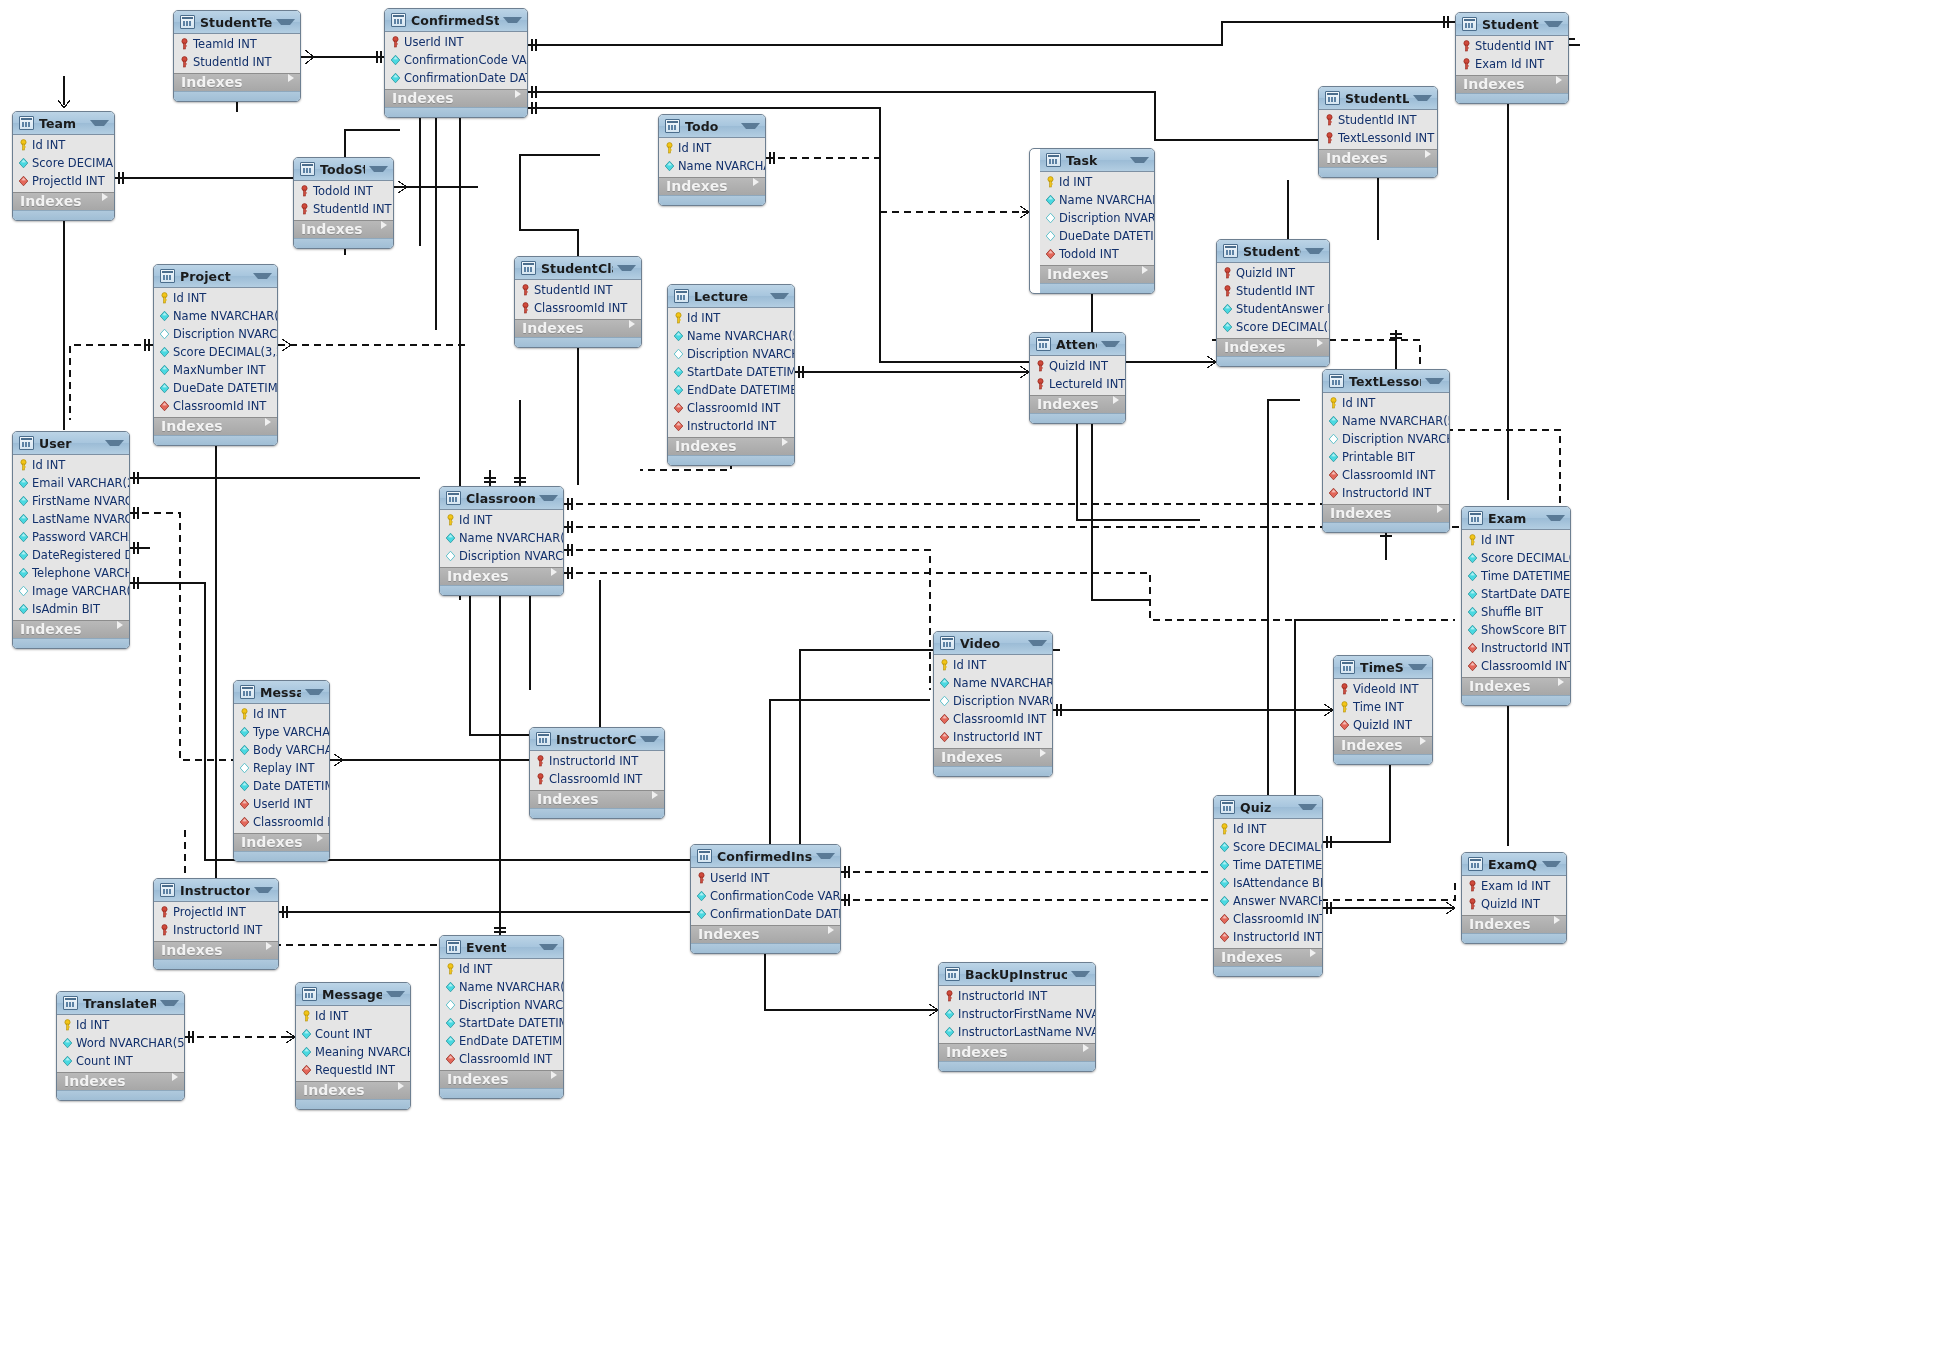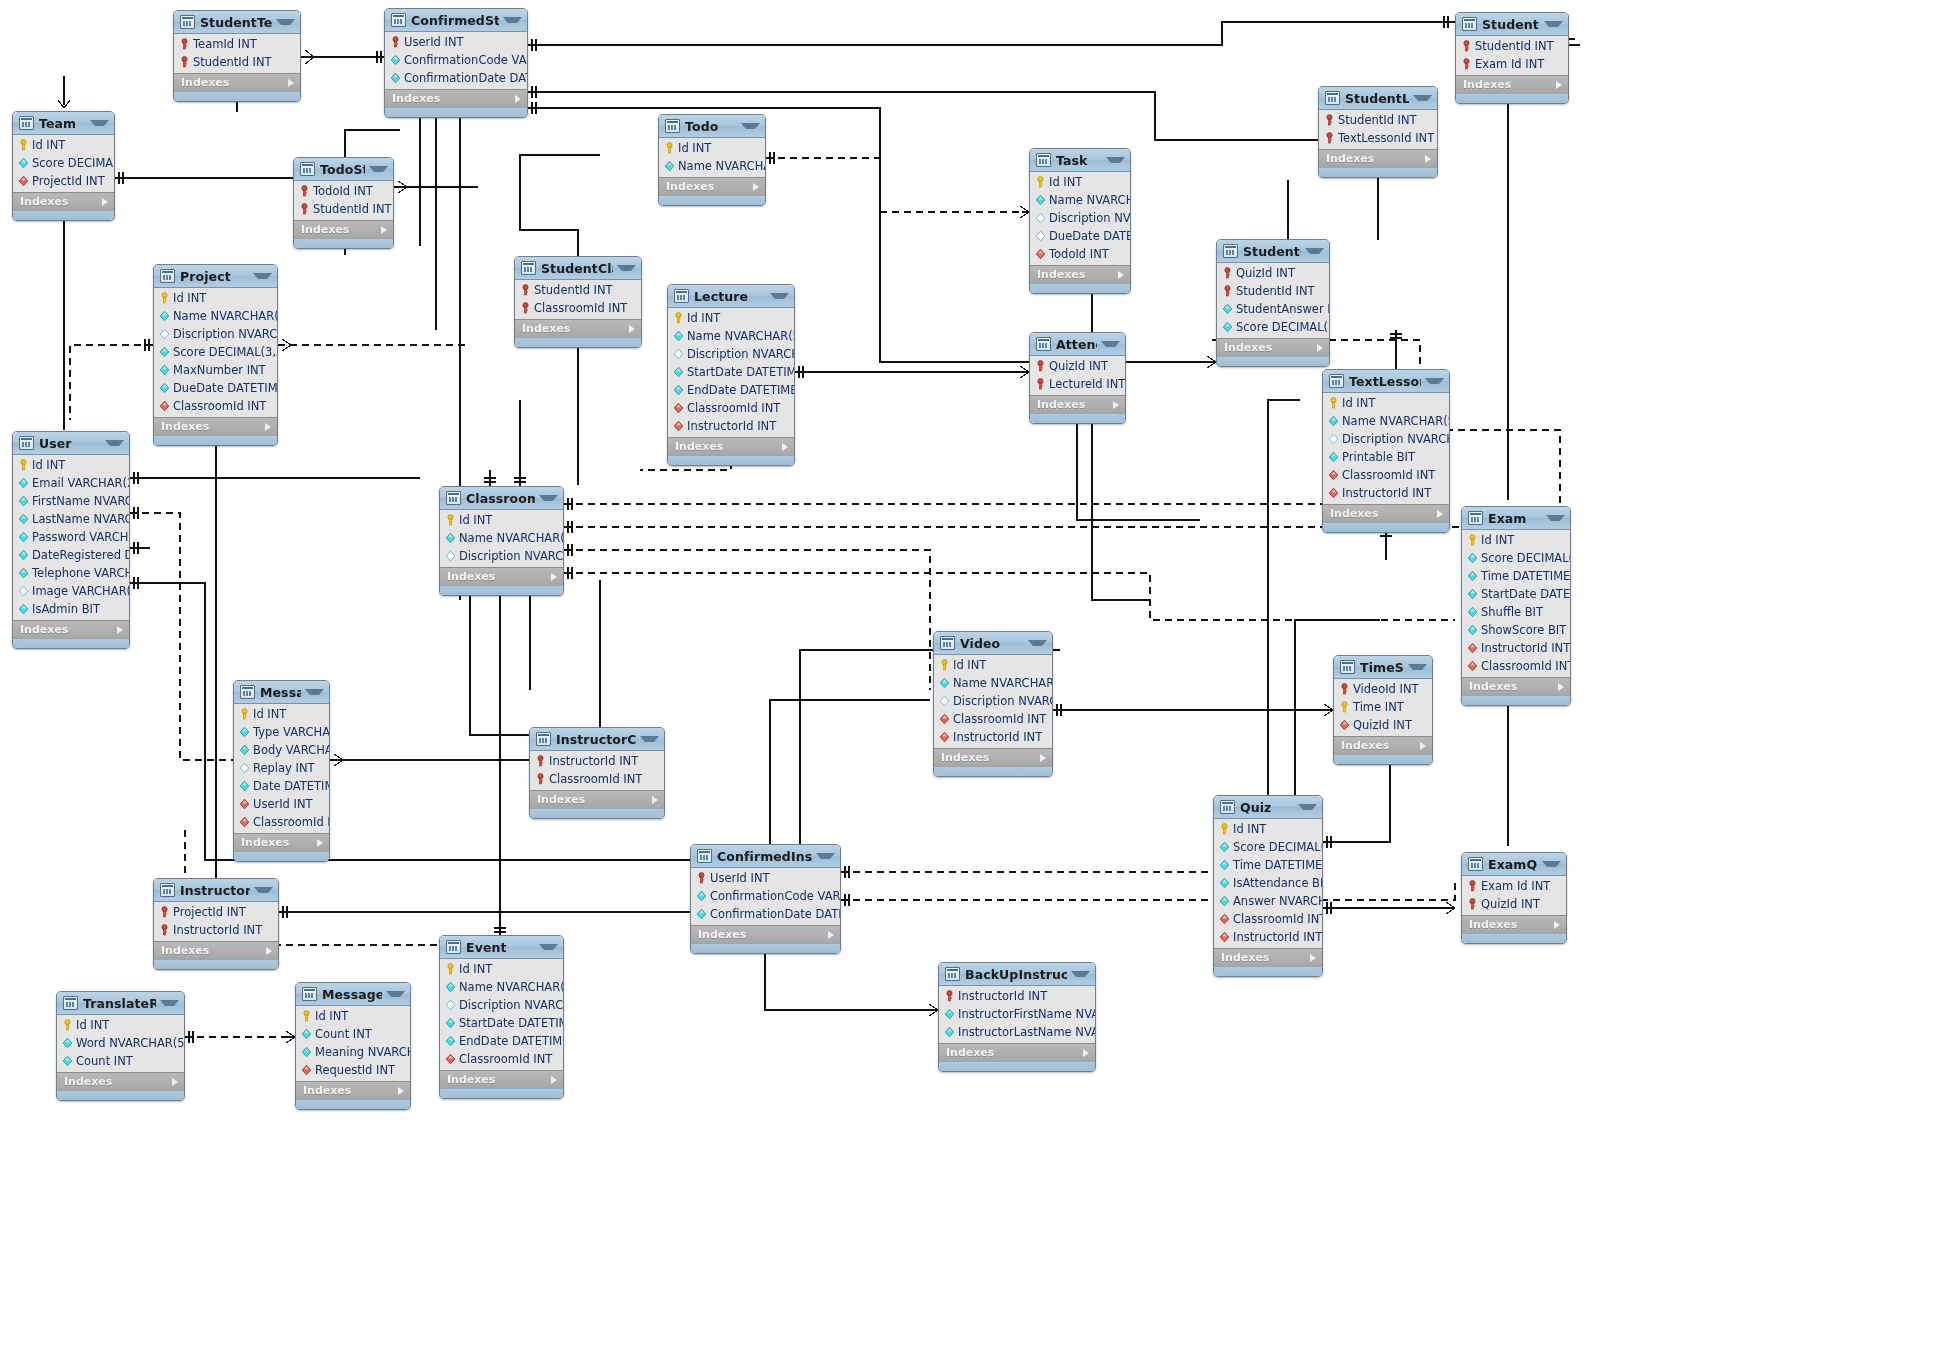--- a/index.html
+++ b/index.html
@@ -35,25 +35,25 @@
   .fld{
     display:flex;align-items:center;
     height:18px;
     padding-left:5px;
     font-size:11.5px;color:#12306b;
     white-space:nowrap;
   }
   .fld .fname{padding-left:3px;}
   .tbl-ft{
     height:17px;
-    display:flex;align-items:center;justify-content:space-between;
+    display:flex;align-items:flex-start;justify-content:space-between;
     padding:0 6px 0 7px;
     background:linear-gradient(to bottom,#b9b9b9 0%,#a7a7a7 100%);
     border-top:1px solid #8d8d8d;
-    font-size:11px;font-weight:bold;color:#f2f2f2;
+    font-size:14px;font-weight:bold;color:#f2f2f2;
     text-shadow:0 1px 0 rgba(0,0,0,.18);
   }
   .tbl-stub{
     height:9px;
     background:linear-gradient(to bottom,#afc9dd 0%,#a0bed5 100%);
     border-top:1px solid #8ea8bd;
   }
 
   
   .ico{width:11px;height:12px;flex:0 0 11px;position:relative;}
@@ -476,21 +476,21 @@
           </span>
           <span class="fname">Name NVARCHAR(50)</span>
         </div>
       </div>
       <div class="tbl-ft">
         <span>Indexes</span>
         <span class="ft-caret"></span>
       </div>
       <div class="tbl-stub"></div>
     </div>
-    <div class="tbl" style="left: 1029px; top: 148px; width: 102px;">
+    <div class="tbl" style="left: 1029px; top: 148px; width: 126px; padding-left: 10px;">
       <div class="tbl-hd">
         <span class="hd-ico"></span>
         <span class="ttl">Task</span>
         <span class="caret"></span>
       </div>
       <div class="tbl-body">
         <div class="fld">
           <span class="ico">
             <svg width="11" height="12" viewBox="0 0 11 12">
               <circle cx="5.5" cy="3.2" r="2.6" fill="#f3c518" stroke="#b2900d" stroke-width=".7"></circle>

